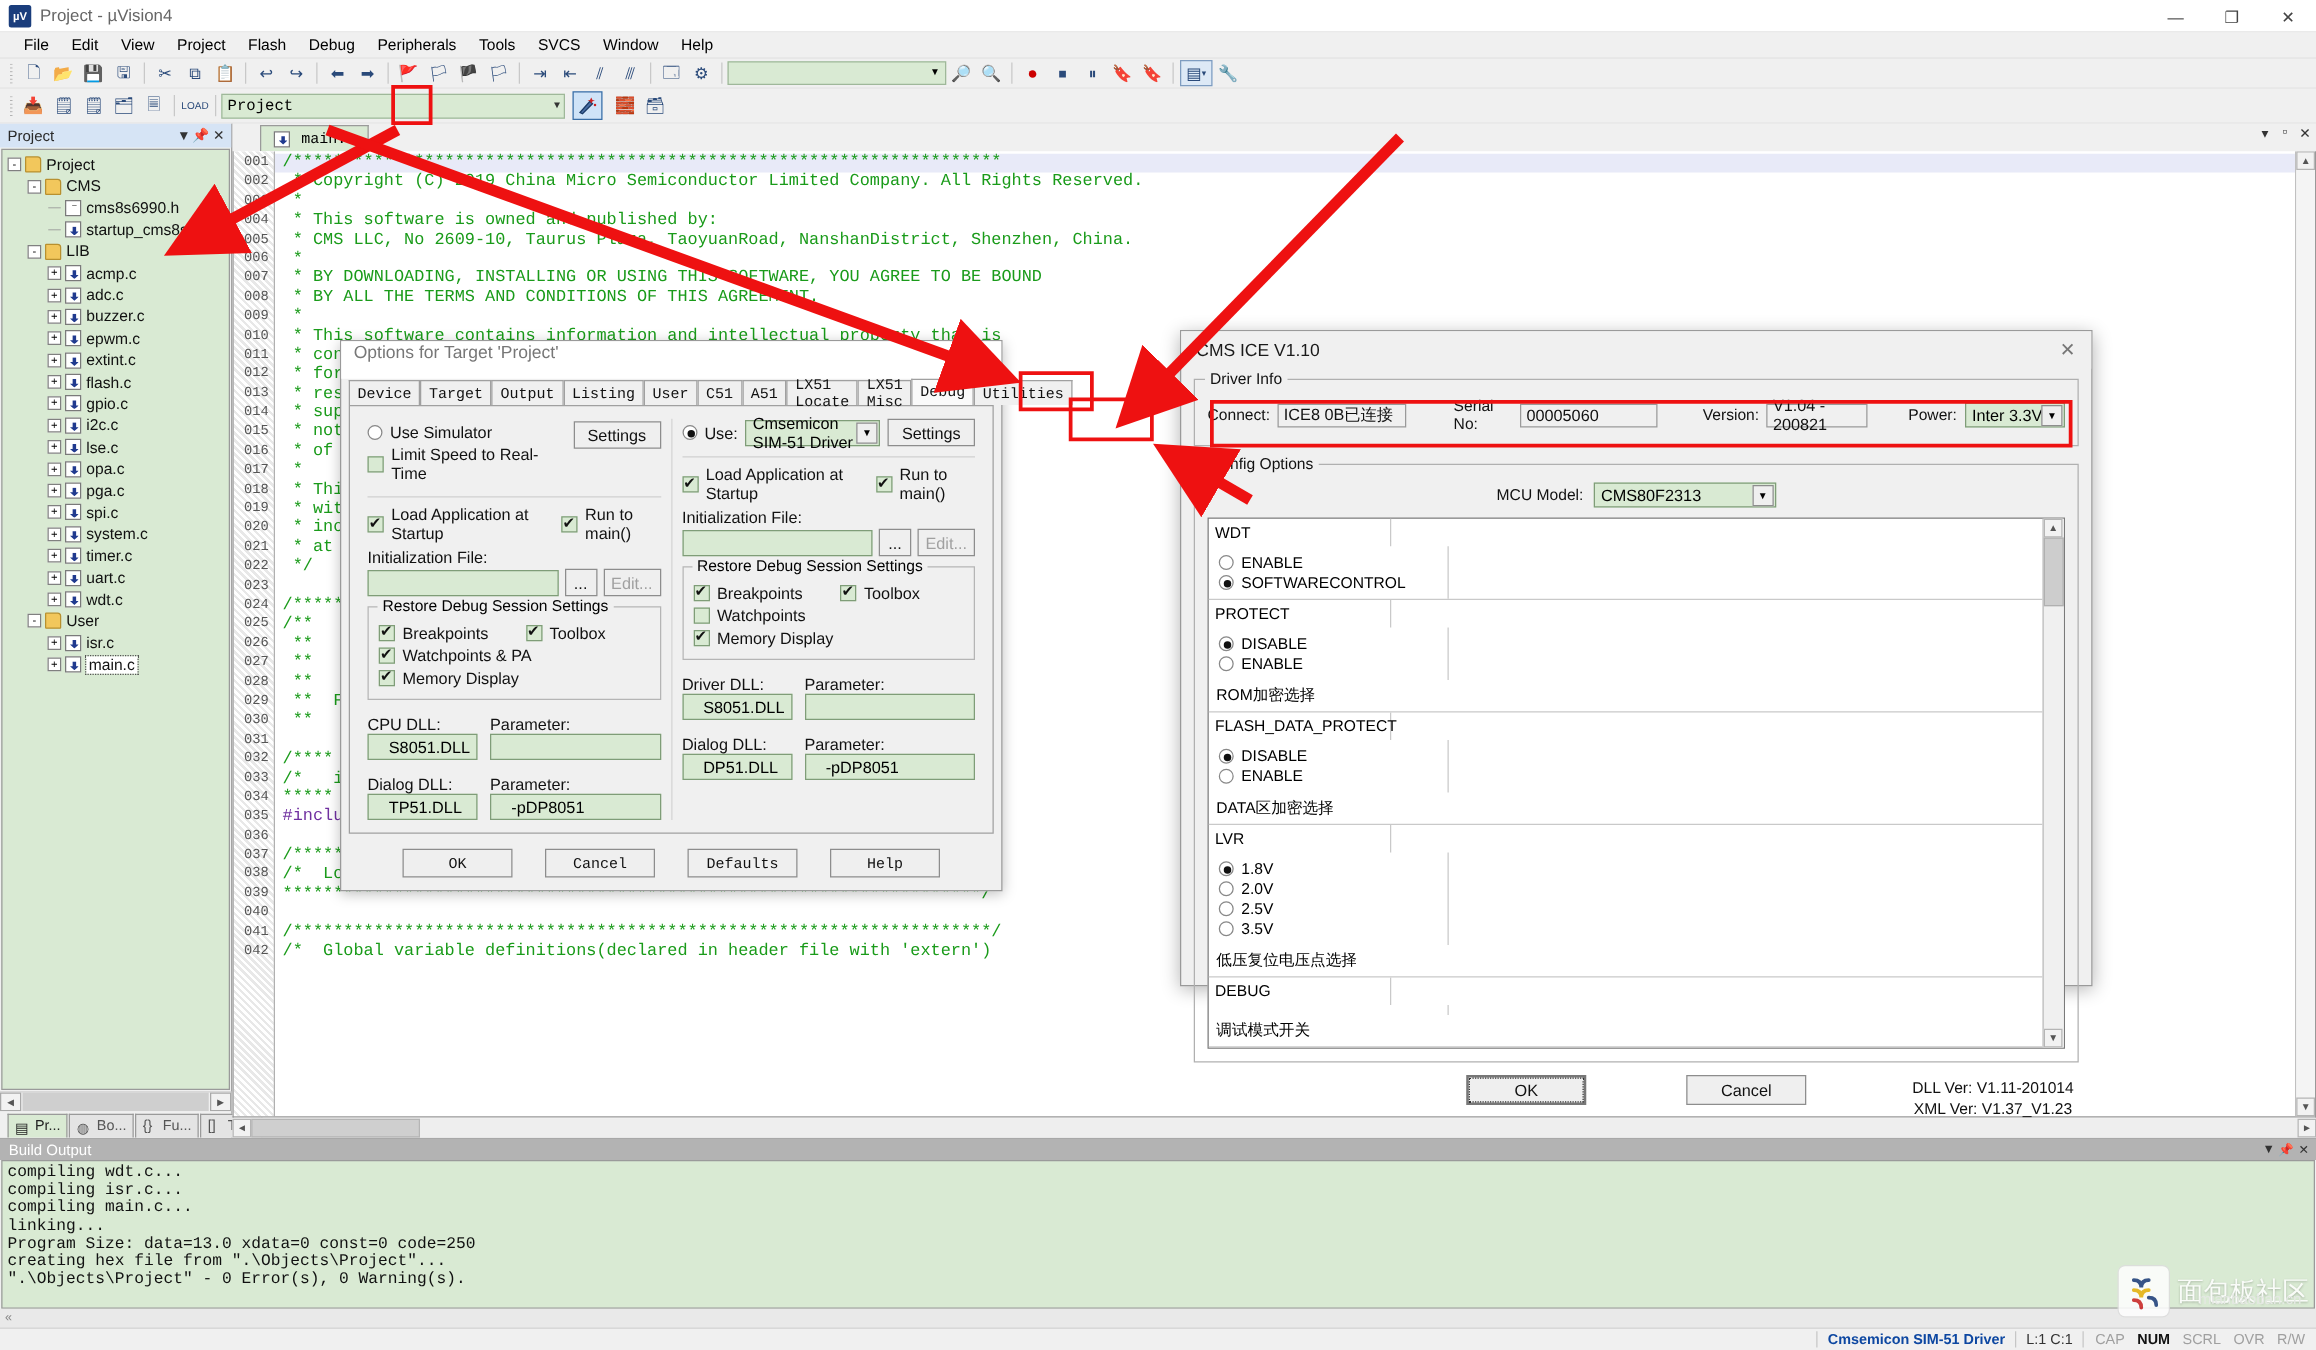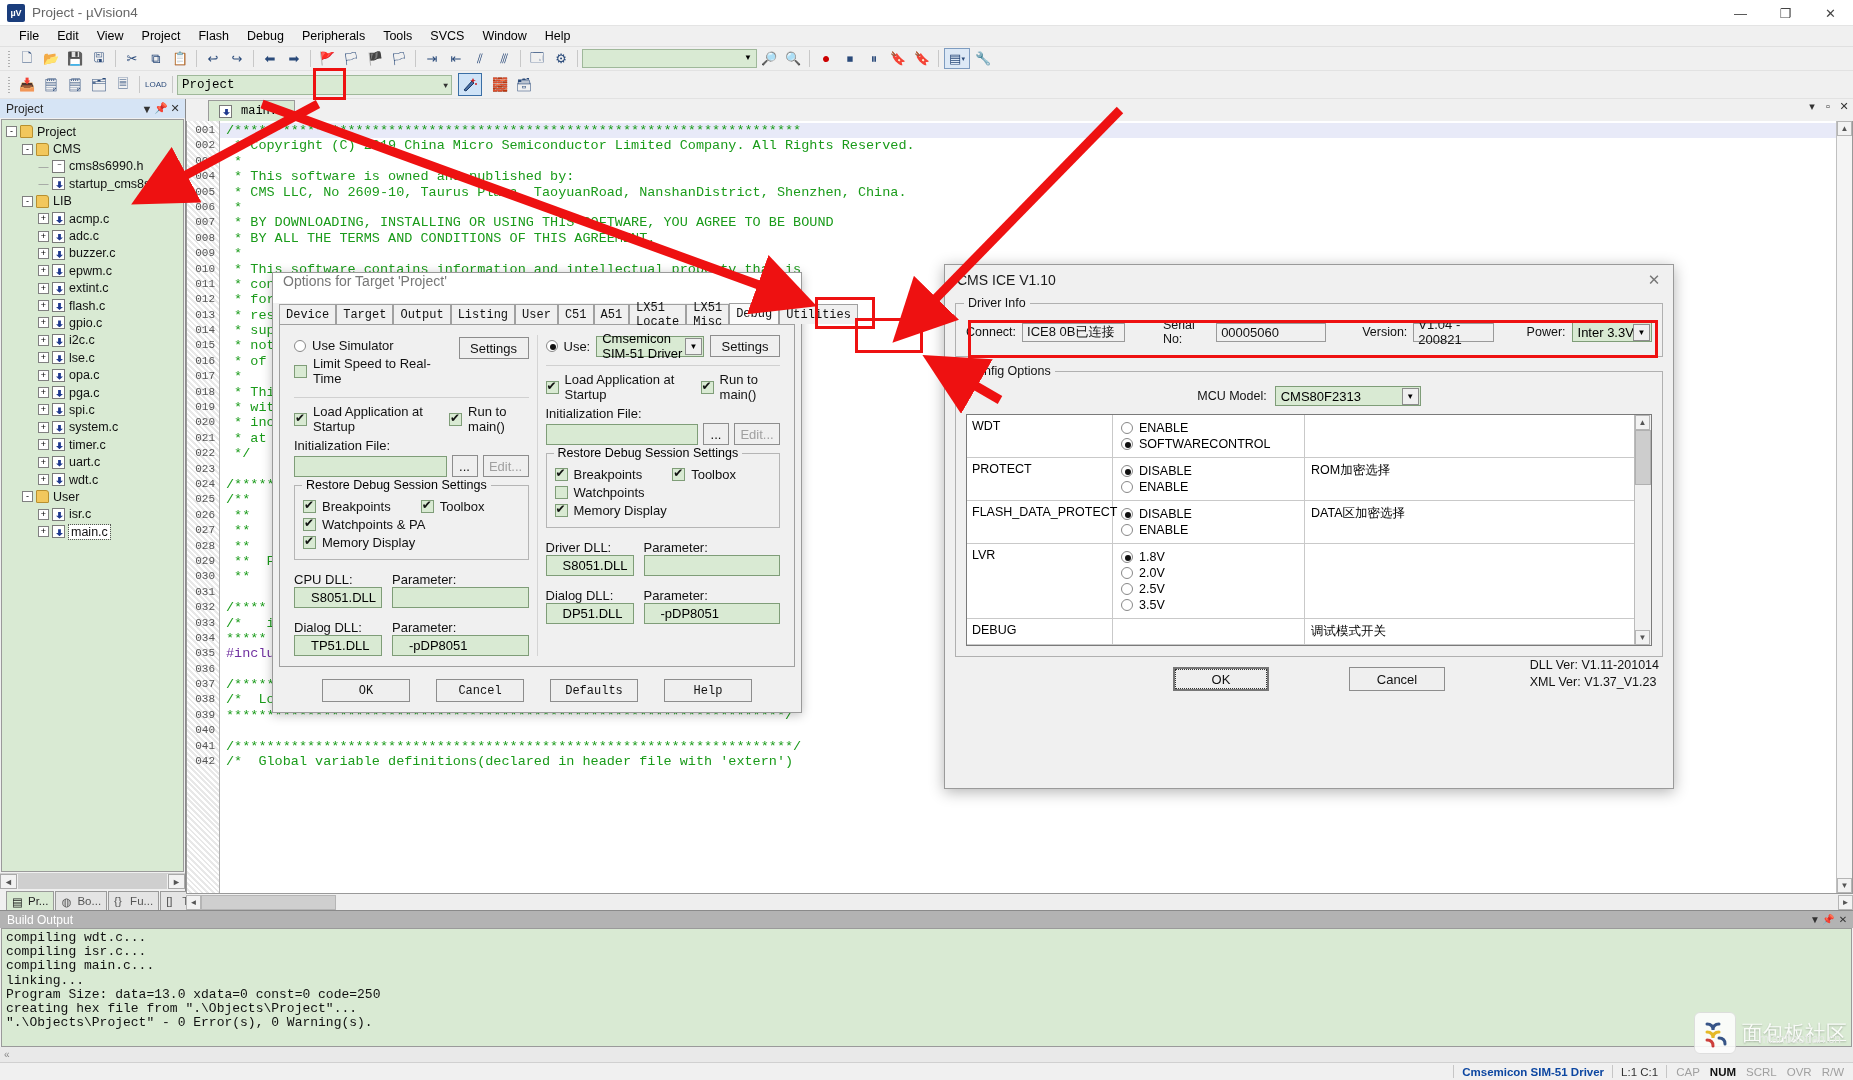--- a/index.html
+++ b/index.html
@@ -203,31 +203,31 @@
   .icegrp { border:1px solid #b0b0b0; margin:8px 10px 0 10px; position:relative;
             padding:14px 10px 10px 10px; }
   .icegrp > .legend { position:absolute; top:-8px; left:8px; background:#f0f0f0; padding:0 4px;
             font-size:12.5px; color:#111; }
   .ro { height:19px; background:#f0f0f0; border:1px solid #9a9a9a; font-size:13px;
         display:flex; align-items:center; padding:0 4px; color:#111; }
   .cfgtable { border:1px solid #7a7a7a; background:#fff; margin-top:8px; display:flex; }
   .cfgbody { flex:1; }
   .cfghead { display:flex; background:#fdf3d8; border-bottom:1px solid #9a9a9a; height:44px; }
   .cfghead > div { display:flex; align-items:center; justify-content:center; font-size:13px; }
-  .cfgrow { display:flex; border-bottom:1px solid #c9c9c9; }
+  .cfgrow { display:flex; border-bottom:1px solid #c9c9c9;flex-direction:column; }
   .c1 { width:146px; border-right:1px solid #c9c9c9; padding:4px 5px; font-size:12.5px; }
   .c2 { width:192px; border-right:1px solid #c9c9c9; padding:4px 8px; }
   .c3 { flex:1; padding:4px 6px; font-size:12.5px; }
   .cfgrow .row { margin:2px 0; font-size:12.5px; }
   .cfgscroll { width:17px; background:#f0f0f0; border-left:1px solid #bbb;
                display:flex; flex-direction:column; justify-content:space-between; }
   .cfgthumb { height:55px; background:#cdcdcd; border:1px solid #b0b0b0; margin-top:0; }
   .ice-foot { display:flex; align-items:center; padding:10px 14px 12px 14px; position:relative; }
   .ice-foot .btn { min-width:96px; height:24px; }
-  .ice-ver { position:absolute; right:14px; top:0; text-align:left; font-size:12.5px;
+  .ice-ver { position:absolute; right:14px; top:12px; text-align:center; font-size:12.5px;
              line-height:17px; color:#111; }
 
   
   .arrowsvg { position:absolute; inset:0; pointer-events:none; z-index:70; }
 
   .wm { position:absolute; right:6px; bottom:26px; display:flex; align-items:center;
         gap:6px; z-index:80; opacity:.85; }
   .wm .logo { width:42px; height:42px; background:#fff; border:1px solid #ddd; border-radius:6px;
         display:flex; align-items:center; justify-content:center; }
   .wm .txt { color:#fff; font-size:21px; text-shadow:0 1px 2px rgba(0,0,0,.3); }
@@ -882,20 +882,21 @@
                 </div>
                 <div class="row">
                   <span class="radio"></span>
                   <span>2.5V</span>
                 </div>
                 <div class="row">
                   <span class="radio"></span>
                   <span>3.5V</span>
                 </div>
               </div>
+              <div class="c3">低压复位电压点选择</div>
             </div>
             <div class="cfgrow">
               <div class="c1">DEBUG</div>
               <div class="c2"></div>
               <div class="c3">调试模式开关</div>
             </div>
           </div>
       </div>
       <div class="cfgscroll">
         <div>

